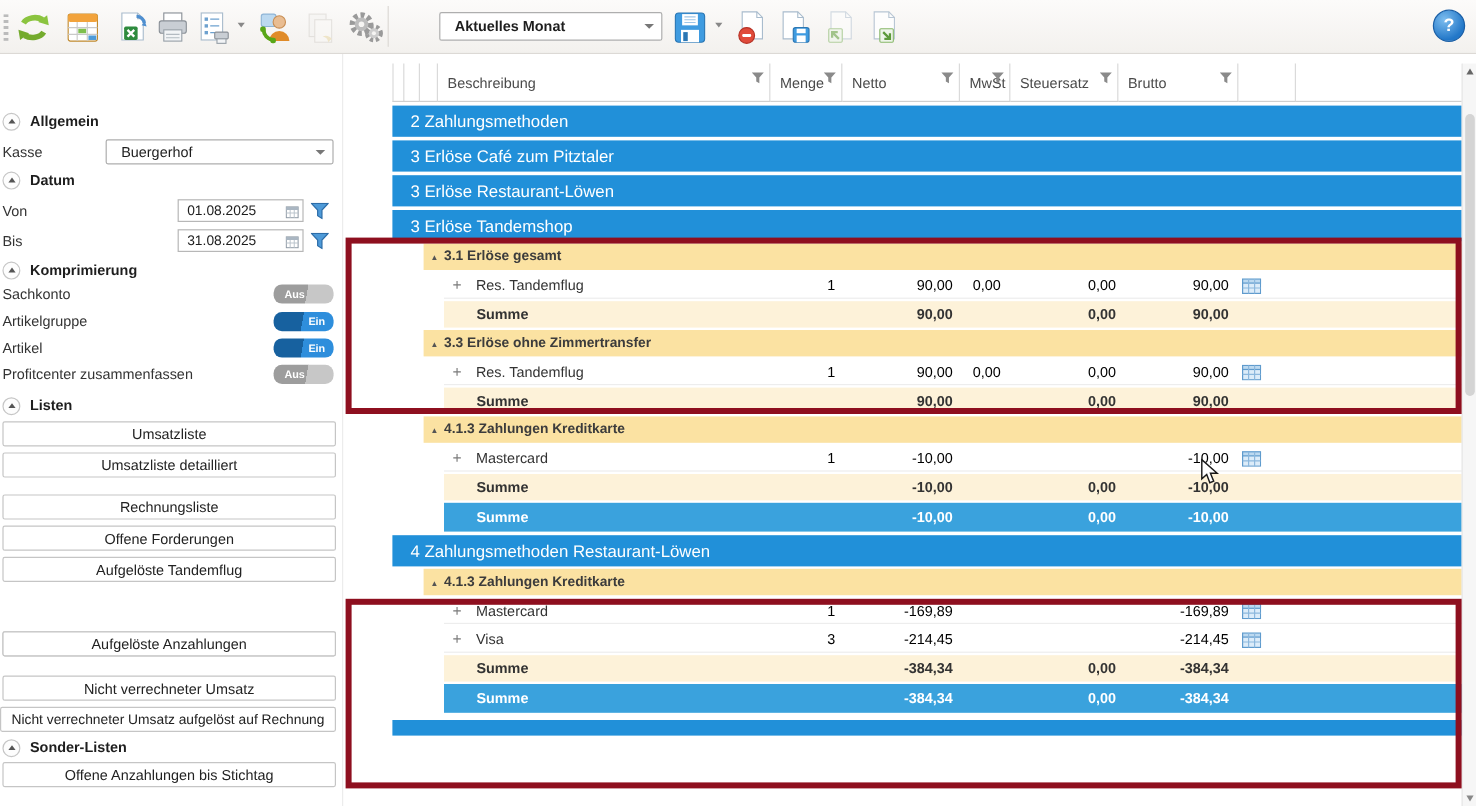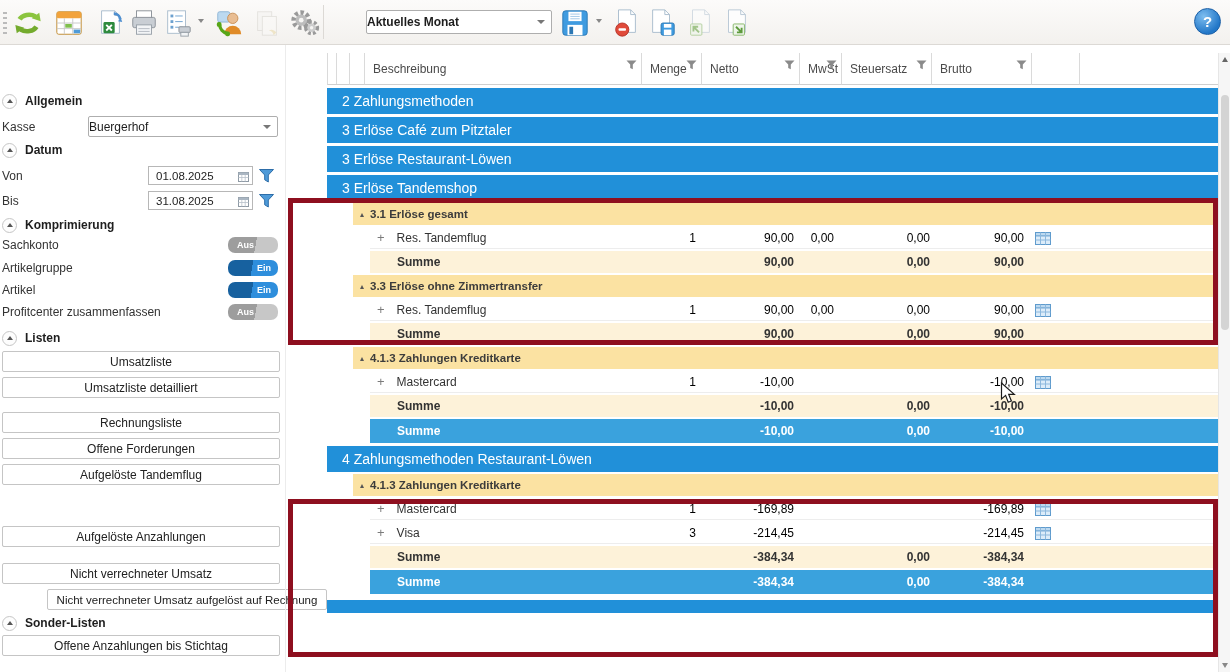--- a/index.html
+++ b/index.html
@@ -7,21 +7,21 @@
        font-family:"Liberation Sans","DejaVu Sans",sans-serif;-webkit-font-smoothing:antialiased;}
   
   .toolbar{position:absolute;left:0;top:0;width:1230px;height:45px;
            background:linear-gradient(#fcfbfa,#f3f1ee);border-bottom:1px solid #dcd9d5;box-sizing:border-box;}
   .grip{position:absolute;left:3px;top:12px;width:4px;height:22px;
         background:repeating-linear-gradient(#bbb 0 2px,transparent 2px 5px);}
   .tbtn{position:absolute;top:6px;width:34px;height:33px;display:flex;align-items:center;justify-content:center;border-radius:3px;}
   .sep{position:absolute;left:323px;top:5px;width:1px;height:34px;background:#dcd9d5;}
   .lbl{position:absolute;font-size:12px;color:#333;margin-left:44px;}
   .combo{position:absolute;border:1px solid #aeaeae;border-radius:2px;background:#fff;box-sizing:border-box;
-         font-size:12px;color:#1d1d1d;display:flex;align-items:center;padding-left:0;}
+         font-size:12px;color:#1d1d1d;display:flex;align-items:center;padding-left:12px;}
   .caret{width:0;height:0;border-left:4px solid transparent;border-right:4px solid transparent;border-top:4px solid #777;}
   .combo .caret{position:absolute;right:6px;top:calc(50% - 2px);}
   .mini-caret{position:absolute;top:19px;width:0;height:0;border-left:3px solid transparent;border-right:3px solid transparent;border-top:4px solid #888;}
   .help{position:absolute;left:1194px;top:8px;width:27px;height:27px;border-radius:50%;
         background:radial-gradient(circle at 35% 30%,#7dbdef,#2277c8 70%);border:1px solid #1b5fa6;
         color:#fff;font-weight:bold;font-size:15px;display:flex;align-items:center;justify-content:center;box-sizing:border-box;}
   
   .sidebar{position:absolute;left:0;top:45px;width:285px;height:627px;background:#fff;}
   .main-border{position:absolute;left:285px;top:45px;width:1px;height:627px;background:#ececec;}
   .sec{position:absolute;left:2px;height:16px;display:flex;align-items:center;gap:8px;}
@@ -32,21 +32,21 @@
   .flabel{position:absolute;left:2px;font-size:12px;color:#333;}
   .dinput{position:absolute;left:148px;width:105px;height:19px;border:1px solid #b7b7b7;background:#fff;
           font-size:11.5px;color:#1d1d1d;line-height:18px;padding-left:7px;box-sizing:border-box;}
   .funnelbtn{position:absolute;left:257px;width:19px;height:19px;display:flex;align-items:center;justify-content:center;}
   .toggle{position:absolute;left:228px;width:50px;height:16px;border-radius:7px;font-size:9px;font-weight:bold;
           color:#fff;line-height:16px;box-sizing:border-box;}
   .toggle.on{background:linear-gradient(100deg,#17619f 0 48%,#2e8edc 48%);text-align:right;padding-right:7px;}
   .toggle.off{background:linear-gradient(100deg,#9d9d9d 0 55%,#c7c7c7 55%);text-align:left;padding-left:9px;}
   .sbtn{position:absolute;left:2px;width:278px;height:21px;border:1px solid #c5c5c5;border-radius:2px;background:#fff;
         font-size:12px;color:#222;display:flex;align-items:center;justify-content:center;box-sizing:border-box;white-space:nowrap;}
-  .sbtn.wide{left:0;width:280px;font-size:11.5px;margin-left:47px;}
+  .sbtn.wide{left:0;width:280px;font-size:11.5px;}
   
   .main{position:absolute;left:287px;top:53px;width:931px;margin-left:40px;}
   .thead{position:relative;height:32px;background:#fff;}
   .hcell{position:absolute;top:0;height:32px;border-right:1px solid #dadada;border-bottom:1px solid #cfcfcf;
          box-sizing:border-box;font-size:12px;color:#4a4a4a;display:flex;align-items:center;padding-left:8px;}
   .hcell .funnel{position:absolute;right:4px;top:7px;}
   .trow{position:relative;width:931px;box-sizing:border-box;}
   .trow.group{height:26px;margin-top:3px;background:#2190d9;color:#fff;font-size:14px;
               display:flex;align-items:center;padding-left:15px;}
   .gmark{position:absolute;left:3px;top:10px;width:0;height:0;border-top:3px solid transparent;

